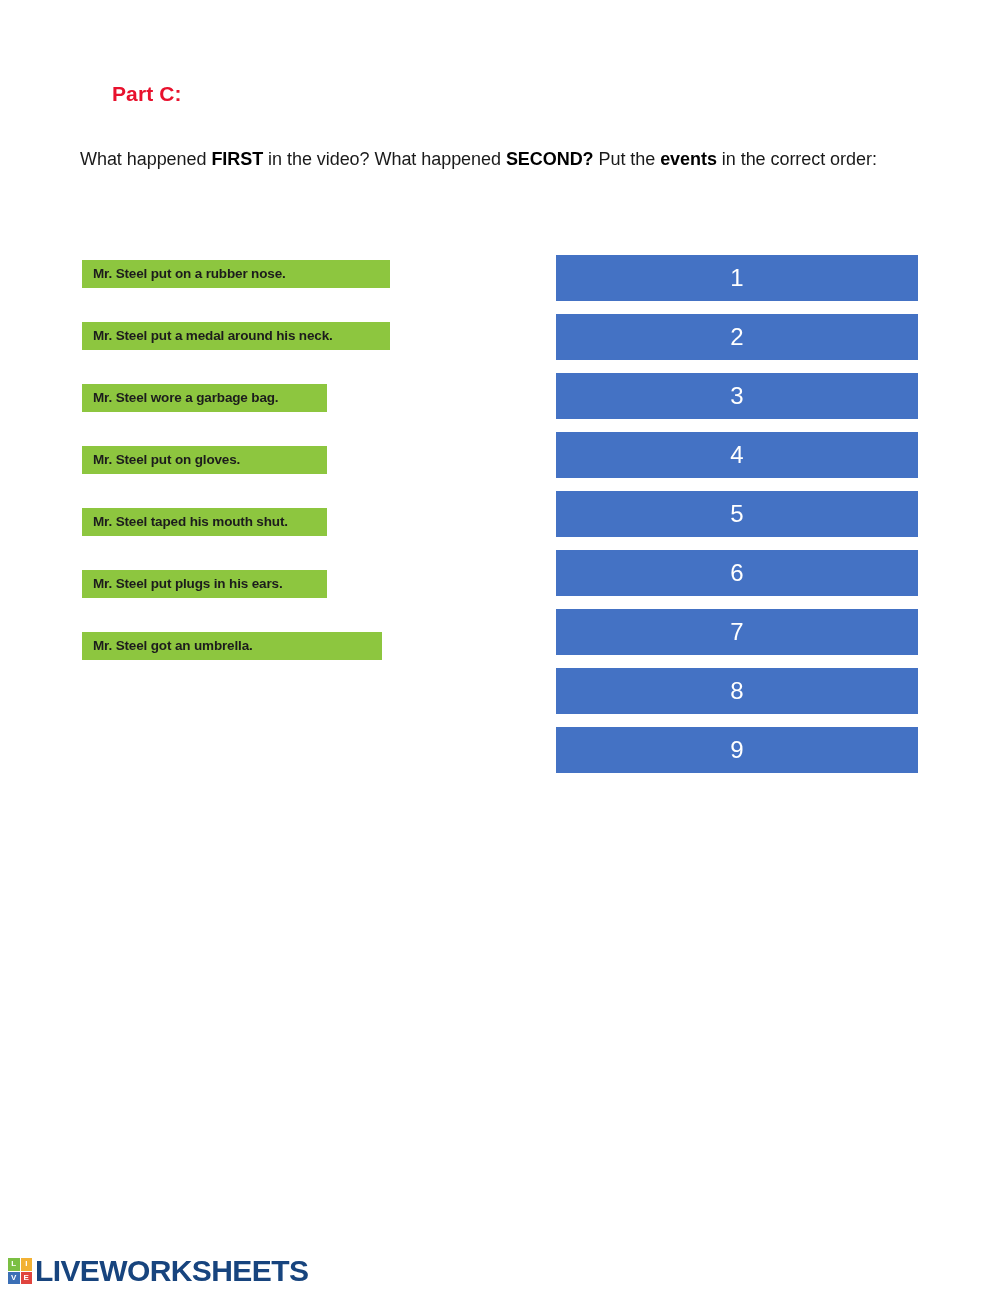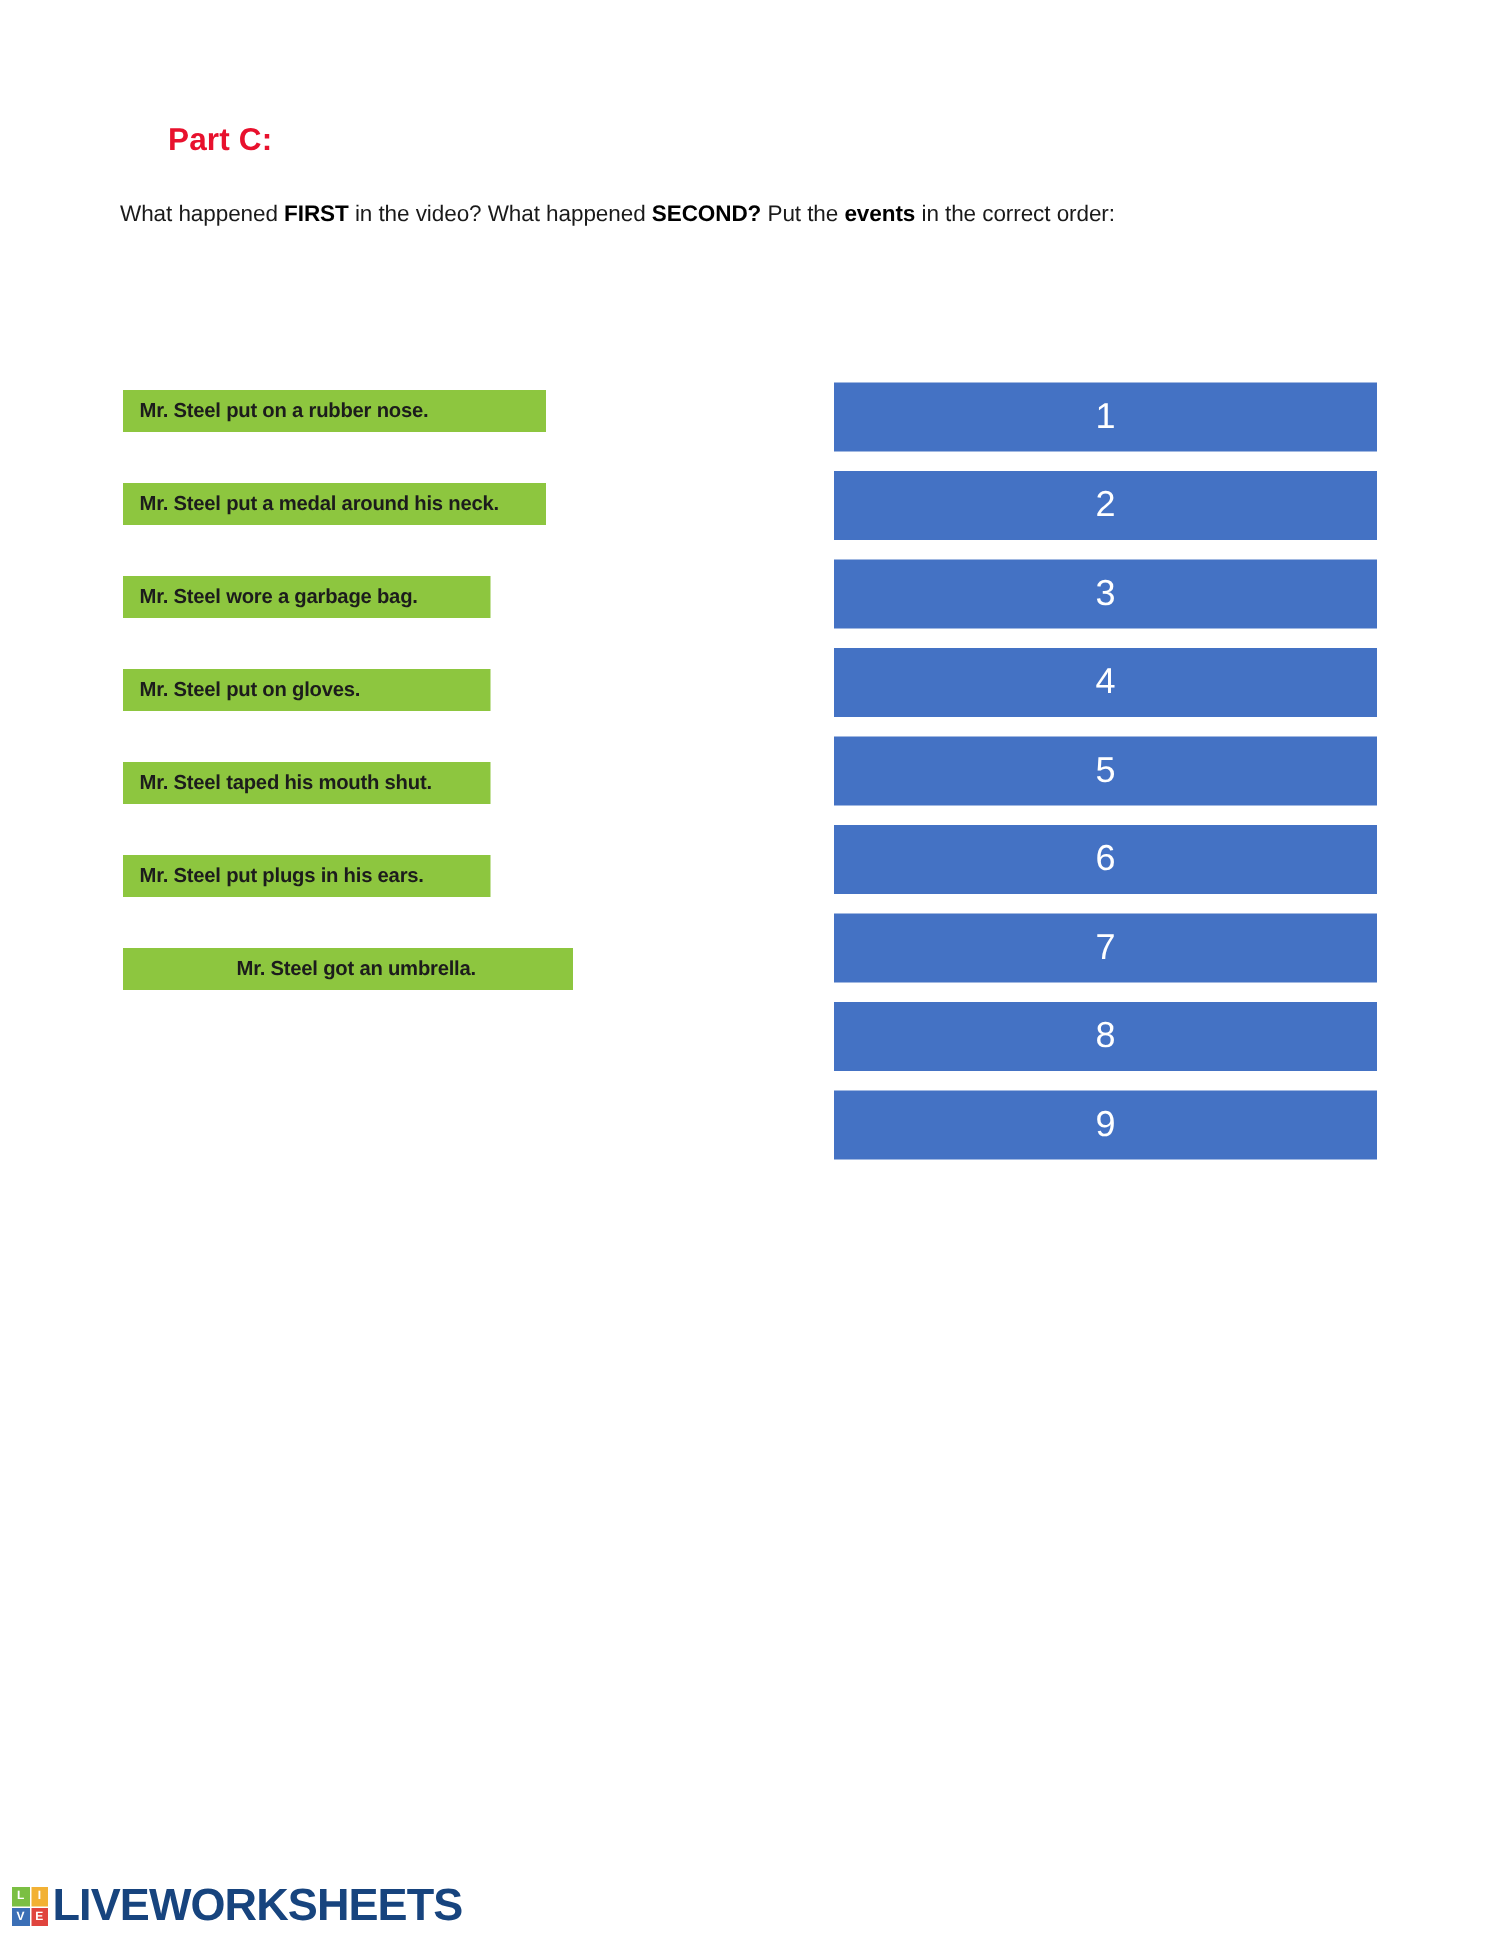--- a/index.html
+++ b/index.html
@@ -30,23 +30,23 @@
     font-weight: bold;
     color: #E8112D;
     letter-spacing: 0.1px;
     line-height: 1.2;
     margin-left: 32px;
   }
 
   .instructions {
     position: absolute;
     left: 80px;
-    top: 131px;
+    top: 145px;
     width: 810px;
-    font-size: 15px;
+    font-size: 18px;
     color: #1a1a1a;
     line-height: 1.62;
     letter-spacing: -0.05px;
   }
   .instructions b {
     font-weight: bold;
     color: #000000;
   }
 
   
@@ -64,23 +64,23 @@
     letter-spacing: -0.15px;
     height: 28px;
     line-height: 28px;
     padding-left: 11px;
     box-sizing: border-box;
     margin-bottom: 34px;
     white-space: nowrap;
     overflow: hidden;
     text-overflow: ellipsis;
   }
-  .event-chip.w-308 { width: 282px; }
+  .event-chip.w-308 { width: 308px; }
   .event-chip.w-305 { width: 245px; }
-  .event-chip.w-300 { width: 300px; text-align: center; }
+  .event-chip.w-300 { width: 300px; }
 
   
   .order-column {
     position: absolute;
     left: 556px;
     top: 255px;
     width: 362px;
   }
   .order-slot {
     background: #4472C4;

